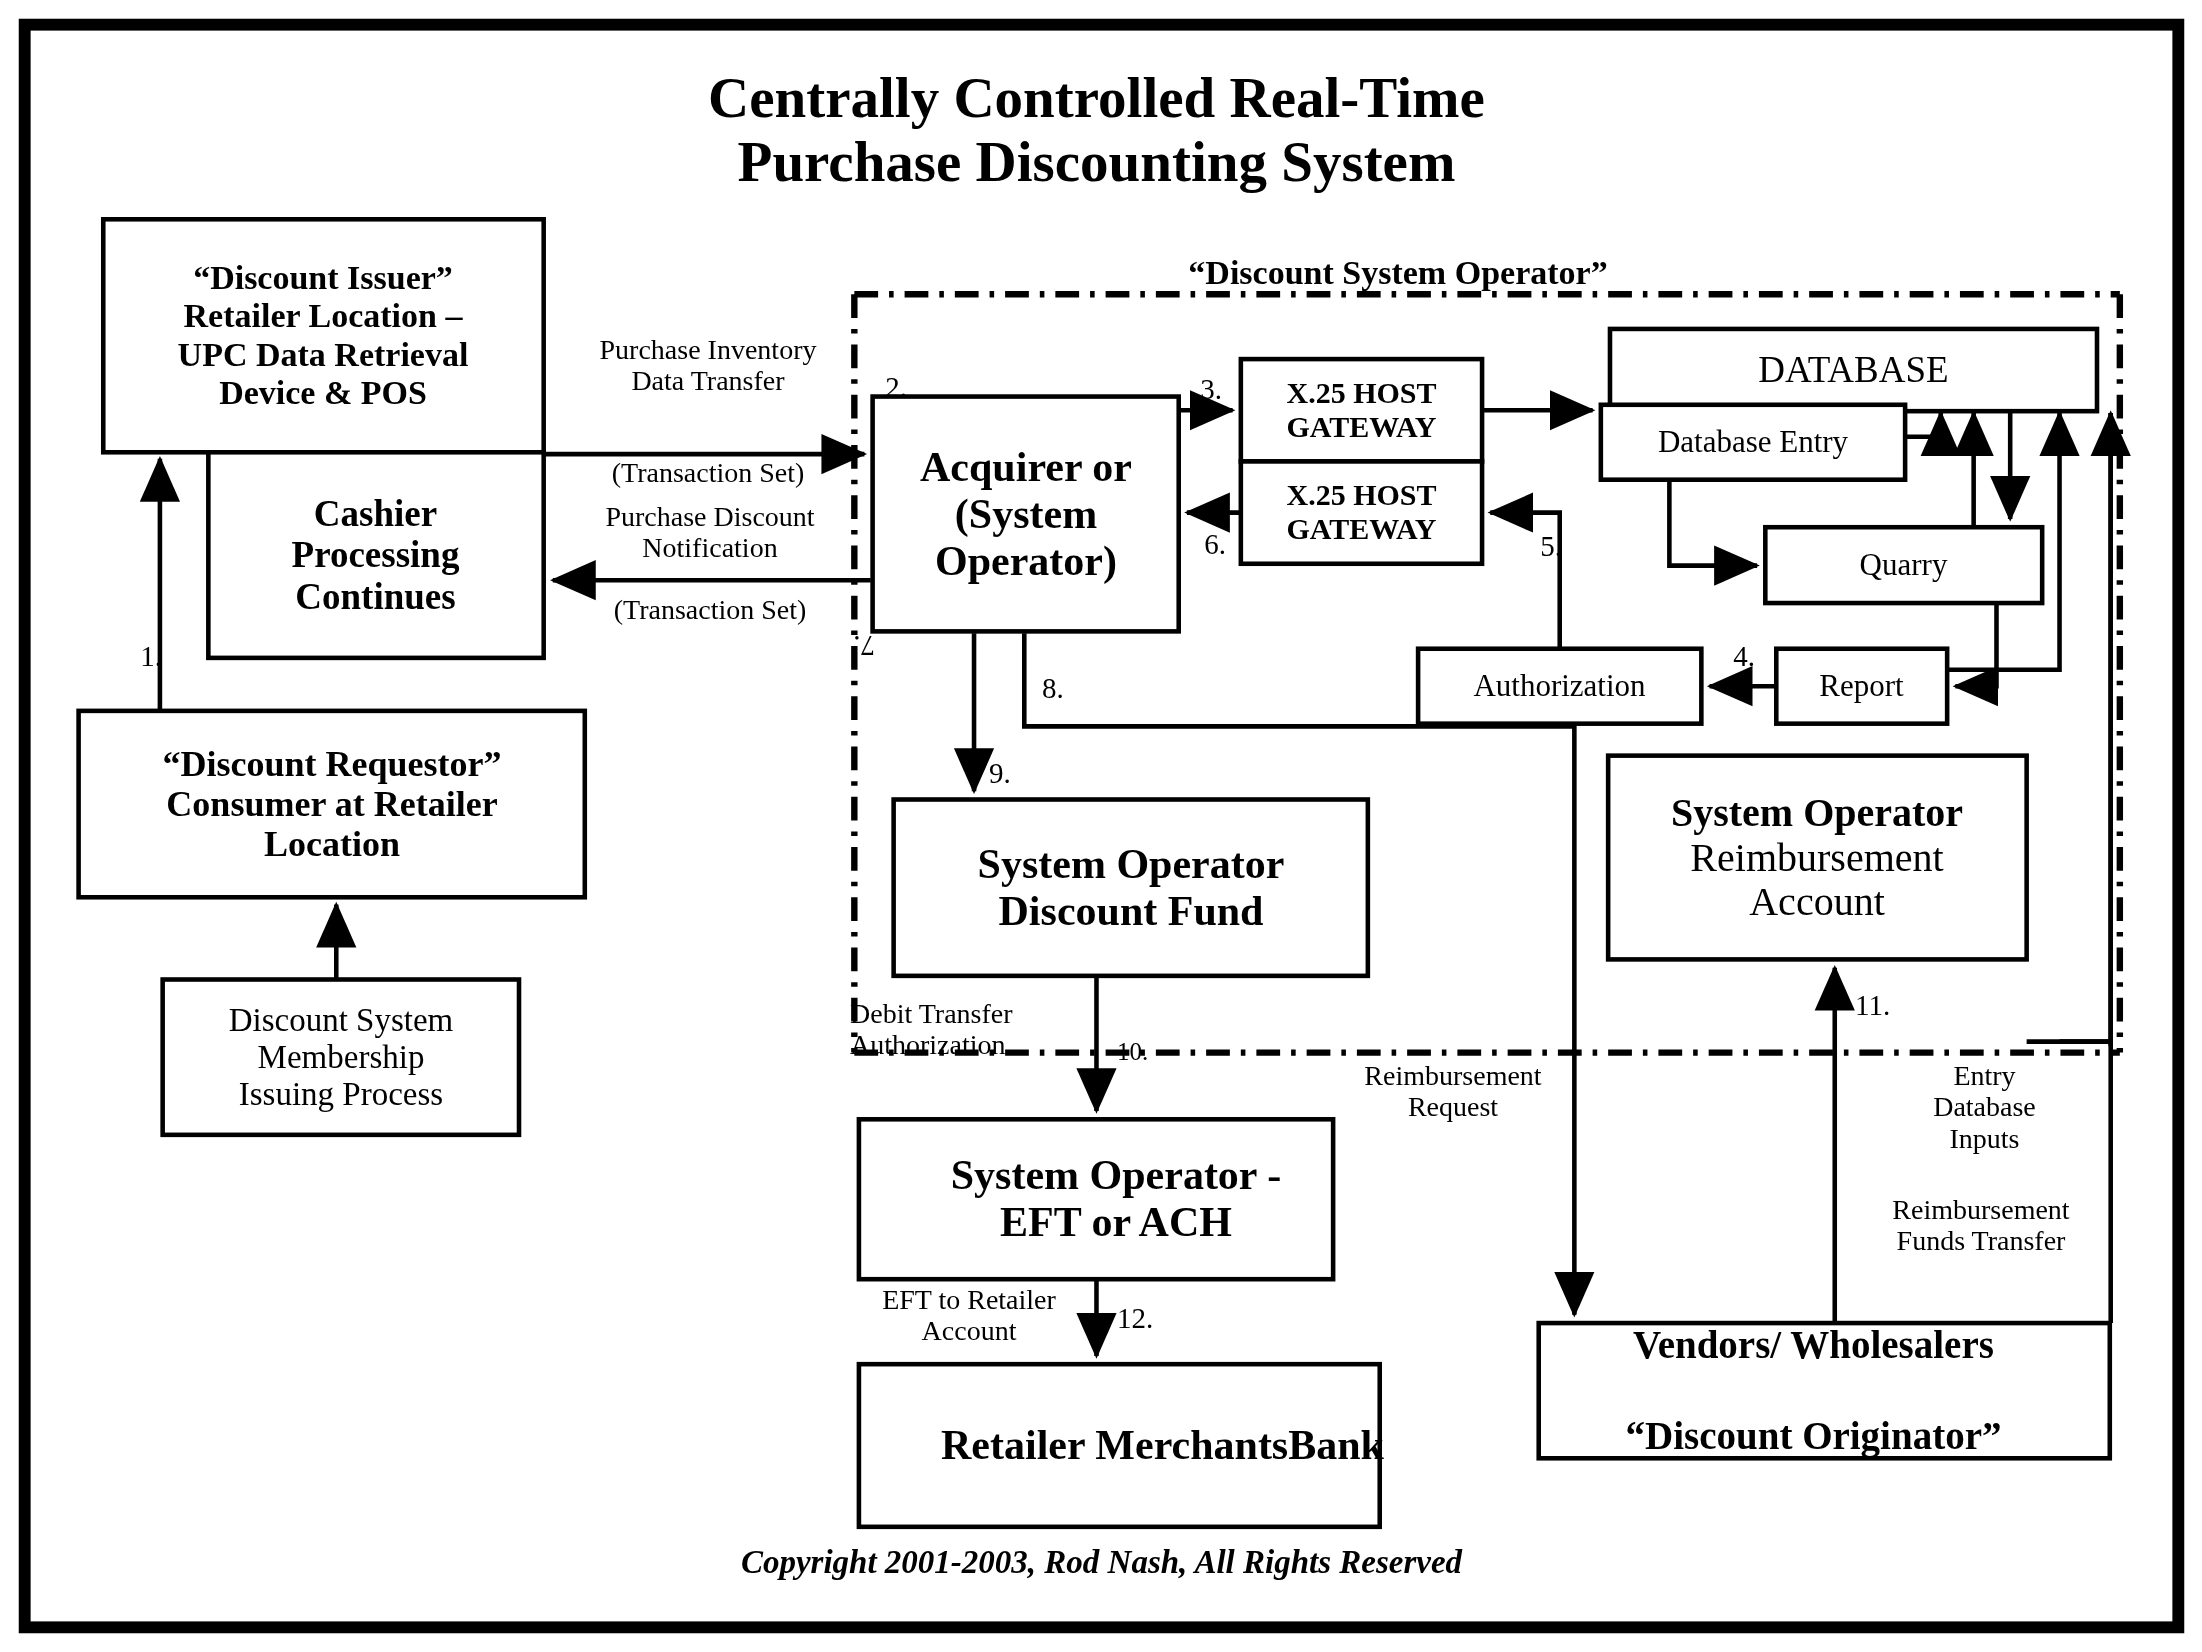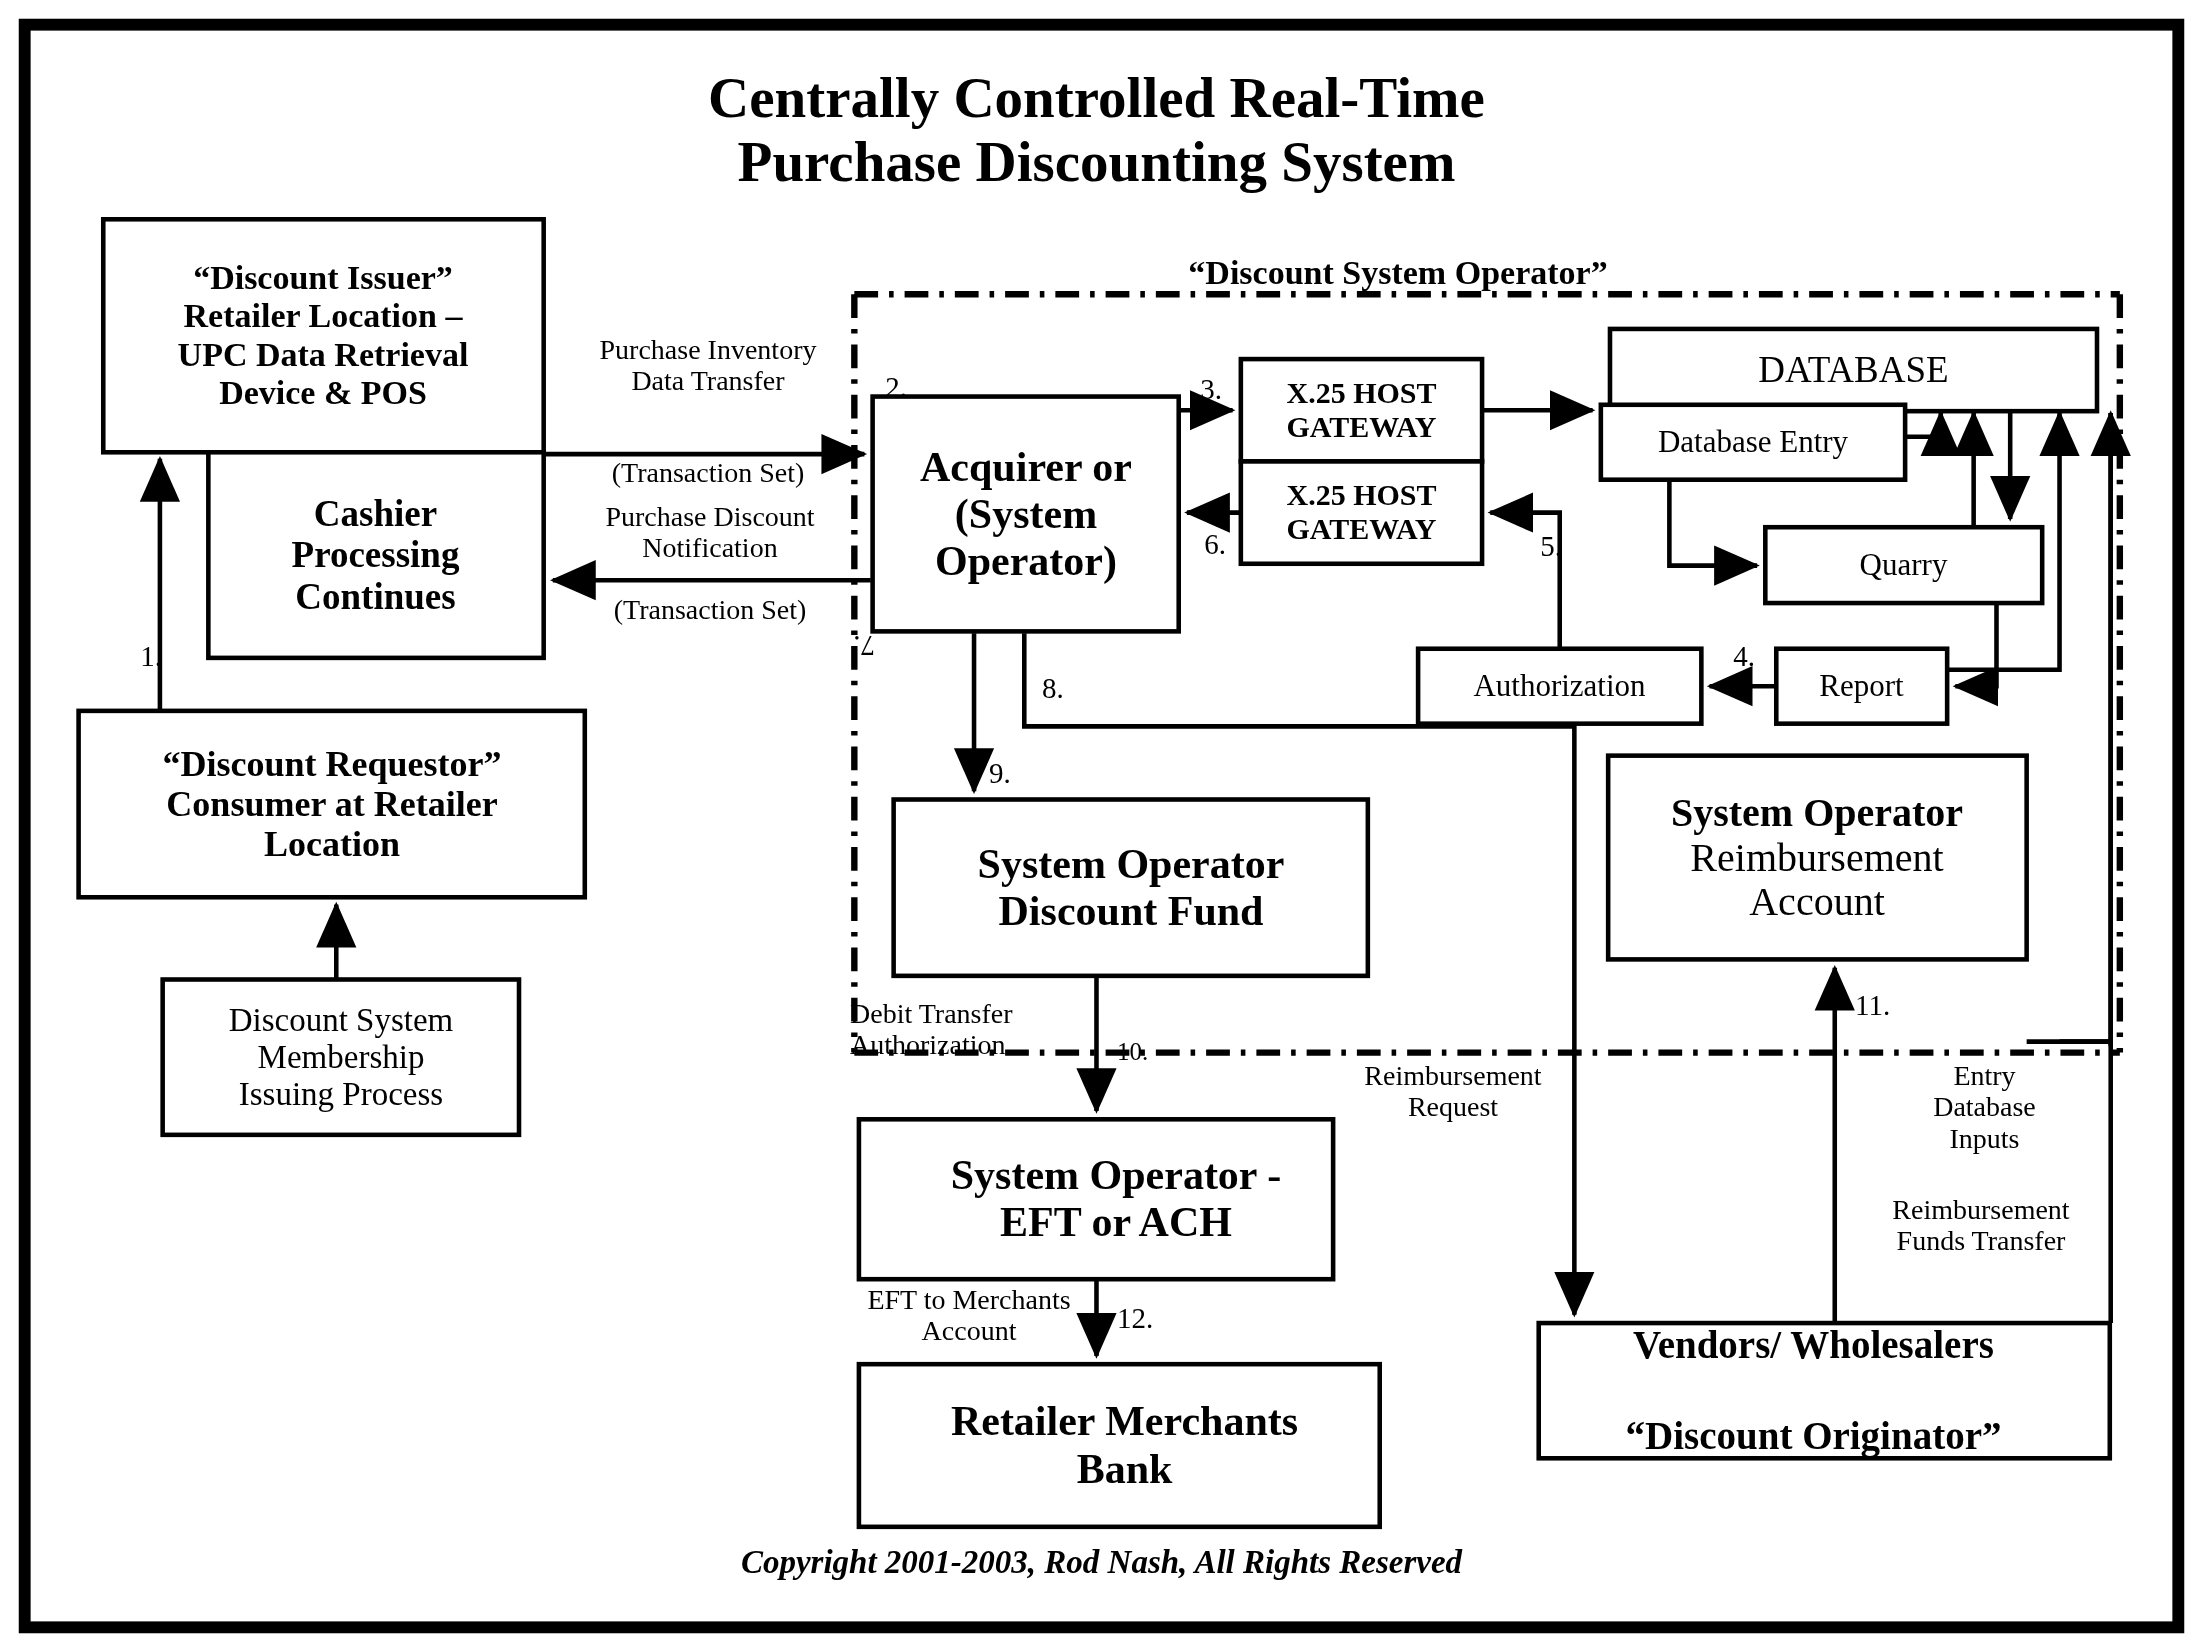--- a/index.html
+++ b/index.html
@@ -163,21 +163,21 @@
   <div class="lbl bold boxtext" style="left:894px;top:800px;width:474px;height:176px;font-size:42px;flex-direction:column;">
     <div>System Operator</div>
     <div>Discount Fund</div>
   </div>
 
   <div class="lbl bold boxtext" style="left:879px;top:1119px;width:474px;height:160px;font-size:42px;flex-direction:column;">
     <div>System Operator -</div>
     <div>EFT or ACH</div>
   </div>
 
-  <div class="lbl bold boxtext" style="left:864px;top:1364px;width:521px;height:163px;font-size:42px;flex-direction:column;">
+  <div class="lbl bold boxtext" style="left:902px;top:1364px;width:521px;height:163px;font-size:42px;flex-direction:row;">
     <div>Retailer Merchants</div>
     <div>Bank</div>
   </div>
 
   <div class="lbl bold boxtext" style="left:1528px;top:1323px;width:571px;height:135px;font-size:39px;flex-direction:column;justify-content:space-between;">
     <div>Vendors/ Wholesalers</div>
     <div>“Discount Originator”</div>
   </div>
 
   <div class="lbl reg" style="left:557px;top:334px;width:302px;font-size:28px;">
@@ -191,21 +191,21 @@
     <div>Notification</div>
   </div>
   <div class="lbl reg" style="left:557px;top:594px;width:306px;font-size:28px;">(Transaction Set)</div>
 
   <div class="lbl reg" style="left:850px;top:998px;width:247px;font-size:28px;text-align:left;">
     <div>Debit Transfer</div>
     <div>Authorization</div>
   </div>
 
   <div class="lbl reg" style="left:850px;top:1284px;width:238px;font-size:28px;">
-    <div>EFT to Merchants</div>
+    <div>EFT to Retailer</div>
     <div>Account</div>
   </div>
 
   <div class="lbl reg" style="left:1316px;top:1060px;width:274px;font-size:28px;">
     <div>Reimbursement</div>
     <div>Request</div>
   </div>
 
   <div class="lbl reg" style="left:1893px;top:1060px;width:183px;font-size:28px;">
     <div>Entry</div>

